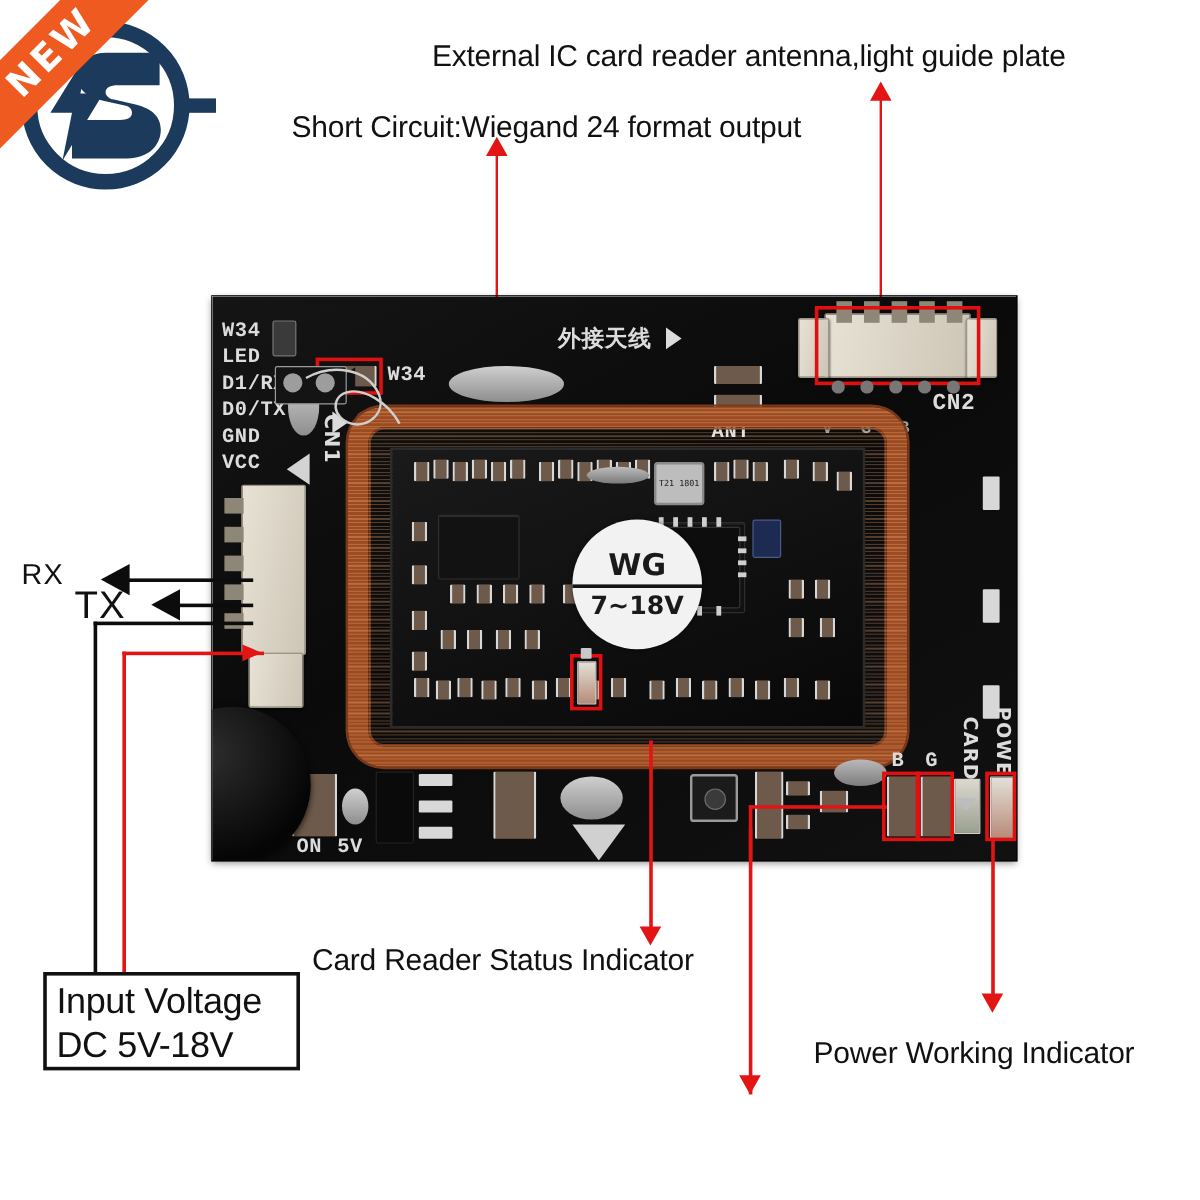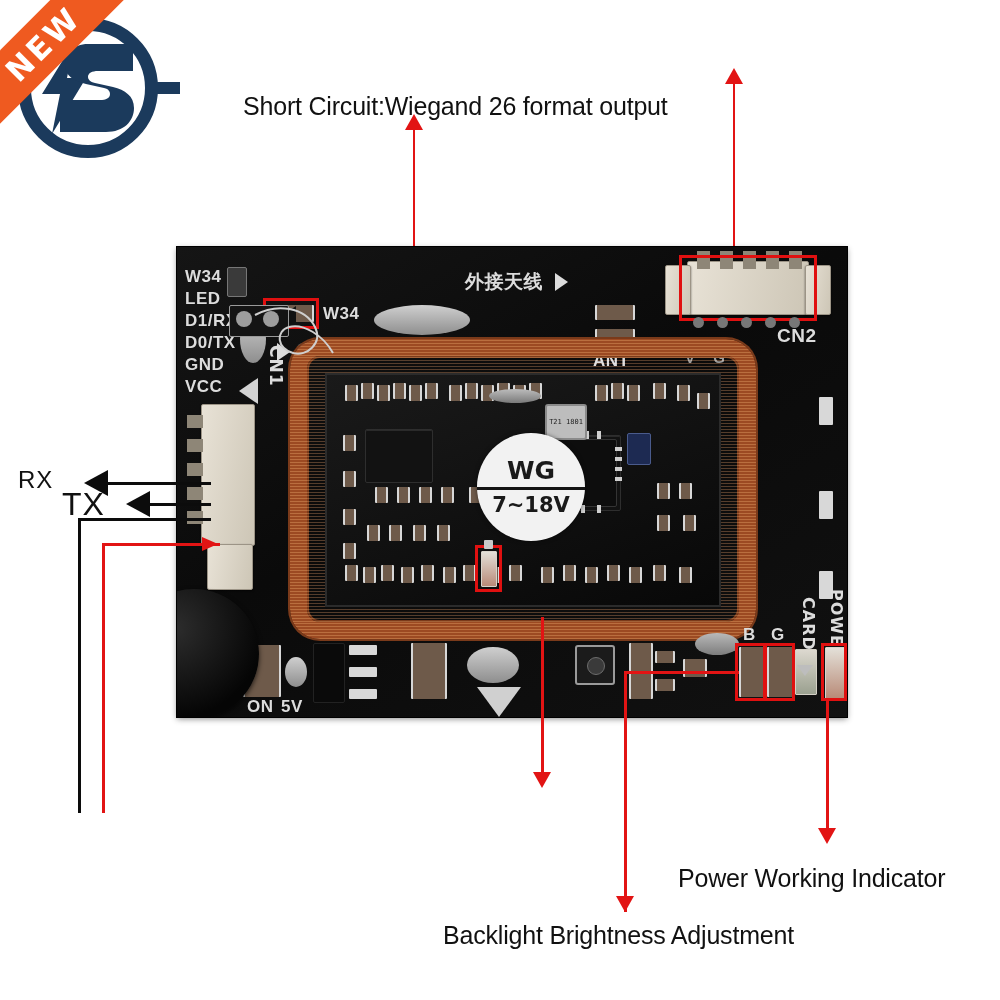--- a/index.html
+++ b/index.html
@@ -24,21 +24,21 @@
           transform:rotate(-45deg);transform-origin:50% 50%;
           display:flex;align-items:center;justify-content:center;}
   #ribbon span{color:#fff;font-weight:bold;font-size:31px;letter-spacing:3px;
                font-family:"DejaVu Sans",sans-serif;}
 
   
   #pcb{position:absolute;left:177px;top:247px;width:670px;height:470px;
        background:linear-gradient(150deg,#151515 0%,#0a0a0a 45%,#111 100%);
        box-shadow:0 0 0 1px #000, 0 2px 6px rgba(0,0,0,.45);
        overflow:hidden;}
-  .silk{position:absolute;color:#dcdcdc;font-family:Liberation Sans, sans-serif;
+  .silk{position:absolute;color:#dcdcdc;font-family:Liberation Mono, monospace;
         font-weight:bold;letter-spacing:.5px;}
   .silkv{position:absolute;color:#dcdcdc;font-family:"DejaVu Sans",sans-serif;
          font-weight:bold;writing-mode:vertical-rl;letter-spacing:1px;}
 
   
   #coil{position:absolute;left:113px;top:92px;width:466px;height:300px;
         border-radius:30px;
         border:17px solid #9c4a22;
         box-sizing:border-box;
         background:transparent;
@@ -131,21 +131,22 @@
     <div id="logoStub"></div>
     <svg id="logoMark" viewBox="0 0 118 100">
       <path d="M44 4 L12 56 L30 56 L22 96 L56 40 L37 40 Z" fill="#1b3a5c"></path>
       <path d="M103 6 L58 6 C43 6 35 16 35 27 C35 38 44 43 56 46 L74 50 C79 51 80 54 80 56 C80 60 76 62 70 62 L30 62 L30 94 L76 94 C94 94 104 83 104 70 C104 58 95 52 83 49 L65 45 C60 44 58 41 58 39 C58 35 62 33 68 33 L103 33 Z" fill="#1b3a5c"></path>
     </svg>
     <div id="ribbon">
       <span>NEW</span>
     </div>
   </div>
 
-  <div class="lbl cal" style="left:243px;top:92px;">Short Circuit:Wiegand 26 format output</div>
+  <div class="lbl cal" style="left:360px;top:33px;">External IC card reader antenna,light guide plate</div>
+  <div class="lbl cal" style="left:243px;top:92px;">Short Circuit:Wiegand 24 format output</div>
 
   <div class="rline" style="left:733px;top:82px;width:2px;height:172px;"></div>
   <div class="rarrowUp" style="left:725px;top:68px;"></div>
 
   <div class="rline" style="left:413px;top:128px;width:2px;height:172px;"></div>
   <div class="rarrowUp" style="left:405px;top:114px;"></div>
 
   <div id="pcb">
 
     <div class="silk" style="left:8px;top:20px;font-size:17px;">W34</div>
@@ -211,21 +212,21 @@
       <div class="qfnpin" style="left:222px;top:56px;width:4px;height:8px;"></div>
       <div class="qfnpin" style="left:234px;top:56px;width:4px;height:8px;"></div>
       <div class="qfnpin" style="left:246px;top:56px;width:4px;height:8px;"></div>
       <div class="qfnpin" style="left:258px;top:56px;width:4px;height:8px;"></div>
       <div class="qfnpin" style="left:270px;top:56px;width:4px;height:8px;"></div>
       <div class="qfnpin" style="left:222px;top:130px;width:4px;height:8px;"></div>
       <div class="qfnpin" style="left:238px;top:130px;width:4px;height:8px;"></div>
       <div class="qfnpin" style="left:254px;top:130px;width:4px;height:8px;"></div>
       <div class="qfnpin" style="left:270px;top:130px;width:4px;height:8px;"></div>
 
-      <div class="xtal" style="left:218px;top:10px;width:38px;height:32px;margin-top:19px;">T21 1801</div>
+      <div class="xtal" style="left:218px;top:10px;width:38px;height:32px;">T21 1801</div>
       <div class="chip" style="left:300px;top:58px;width:22px;height:30px;background:#1d2a52;border-color:#4a5b8c;"></div>
 
       <div class="smd" style="left:18px;top:10px;width:9px;height:16px;"></div>
       <div class="smd" style="left:34px;top:8px;width:9px;height:16px;"></div>
       <div class="smd" style="left:50px;top:10px;width:9px;height:16px;"></div>
       <div class="smd" style="left:66px;top:8px;width:9px;height:16px;"></div>
       <div class="smd" style="left:82px;top:10px;width:9px;height:16px;"></div>
       <div class="smd" style="left:98px;top:8px;width:9px;height:16px;"></div>
       <div class="smd" style="left:122px;top:10px;width:9px;height:16px;"></div>
       <div class="smd" style="left:138px;top:8px;width:9px;height:16px;"></div>
@@ -370,25 +371,29 @@
 
   <div class="bline" style="left:78px;top:518px;width:133px;height:3px;"></div>
   <div class="bline" style="left:78px;top:518px;width:3px;height:295px;"></div>
 
   <div class="rline" style="left:102px;top:543px;width:118px;height:3px;"></div>
   <div class="rline" style="left:102px;top:543px;width:3px;height:270px;"></div>
   <svg class="abs" style="left:178px;top:534px;width:40px;height:20px;" viewBox="0 0 40 20">
     <path d="M40 10 L24 3 L24 17 Z" fill="#e21414"></path>
   </svg>
 
+  <div id="vbox">
+    <div>Input Voltage</div>
+    <div>DC 5V-18V</div>
+  </div>
 
   <div class="rline" style="left:541px;top:617px;width:3px;height:158px;"></div>
   <div class="rarrowDn" style="left:533px;top:772px;"></div>
+  <div class="lbl cal" style="left:260px;top:786px;">Card Reader Status Indicator</div>
 
   <div class="rline" style="left:624px;top:690px;width:3px;height:222px;"></div>
   <div class="rarrowDn" style="left:616px;top:896px;"></div>
-  <div class="lbl cal" style="left:443px;top:921px;">Backlight Brightness Adjustment</div>
 
   <div class="rline" style="left:826px;top:700px;width:3px;height:132px;"></div>
   <div class="rarrowDn" style="left:818px;top:828px;"></div>
   <div class="lbl cal" style="left:678px;top:864px;text-align:center;">Power Working Indicator</div>
 
 </div>
 
 </body></html>

